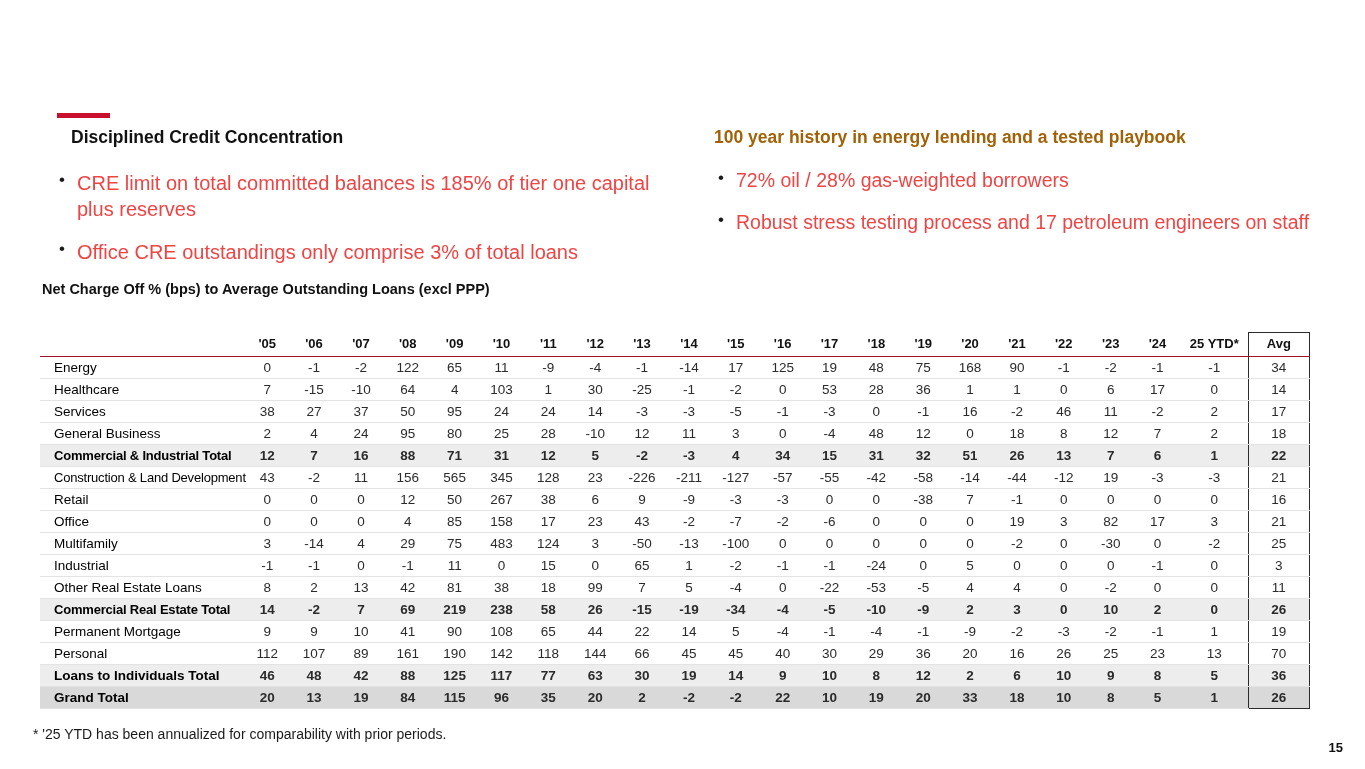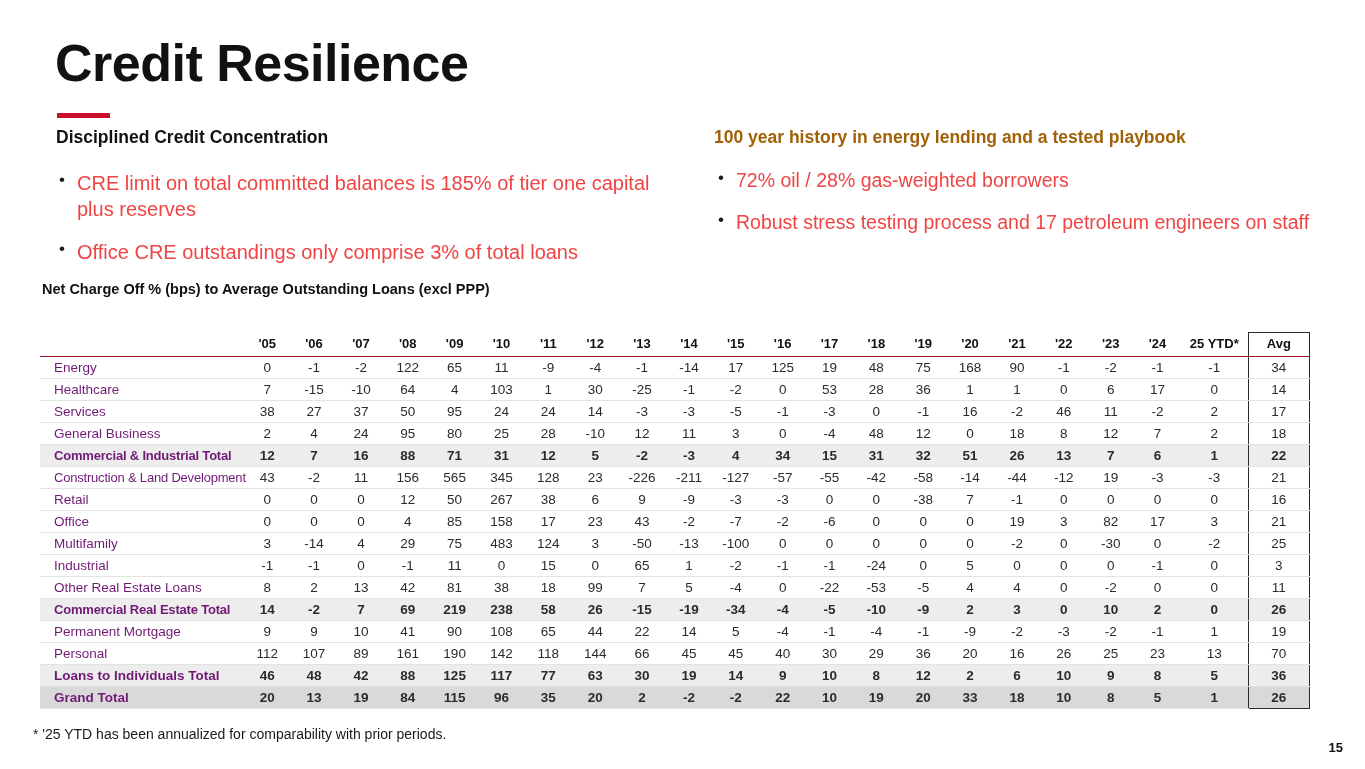--- a/index.html
+++ b/index.html
@@ -16,21 +16,21 @@
     font-size:52px;font-weight:bold;letter-spacing:-0.5px;
     color:#111111;line-height:1.05;
   }
   .accent-rule{
     position:absolute;left:57px;top:113px;
     width:53px;height:5px;background:#C8102E;
   }
 
   
   .left-head{
-    position:absolute;left:56px;top:127px;
+    position:absolute;left:71px;top:127px;
     font-size:17.5px;font-weight:bold;color:#111;
   }
   .left-bullets{position:absolute;left:55px;top:154px;width:600px;}
   .right-head{
     position:absolute;left:714px;top:127px;
     font-size:17.5px;font-weight:bold;color:#a16207;
   }
   .right-bullets{position:absolute;left:714px;top:152px;width:600px;}
 
   ul.bl{list-style:none;margin:0;padding:0;}
@@ -72,21 +72,21 @@
     border-left:1.6px solid #2b2b2b;border-right:1.6px solid #2b2b2b;
     border-top:1.6px solid #2b2b2b;
   }
 
   table.nco tbody td{
     padding:3px 2px;text-align:center;
     border-bottom:1px solid #e3e3e3;
     font-size:13.5px;color:#2b2b2b;white-space:nowrap;
   }
   table.nco tbody td.lbl{
-    text-align:left;padding-left:14px;font-size:13.5px;color:#701a75;
+    text-align:left;padding-left:14px;font-size:13.5px;color:#000000;
   }
   table.nco tbody td.avg{
     border-left:1.6px solid #2b2b2b;border-right:1.6px solid #2b2b2b;
   }
   tr.total td{
     background:#ededed;font-weight:bold;color:#111;
   }
   tr.total td.lbl{padding-left:4px;font-weight:bold;}
   tr.grand td{
     background:#d9d9d9;font-weight:bold;color:#111;
@@ -107,21 +107,20 @@
   .pagenum{
     position:absolute;right:22px;top:740px;
     font-size:13px;font-weight:bold;color:#111;
   }
 </style>
 </head>
 <body>
 
 <div class="slide">
 
-  <div class="title">Credit Resilience</div>
   <div class="accent-rule"></div>
 
   <div class="left-head">Disciplined Credit Concentration</div>
   <div class="left-bullets">
     <ul class="bl">
       <li>CRE limit on total committed balances is 185% of tier one capital plus reserves</li>
       <li>Office CRE outstandings only comprise 3% of total loans</li>
     </ul>
   </div>
 

